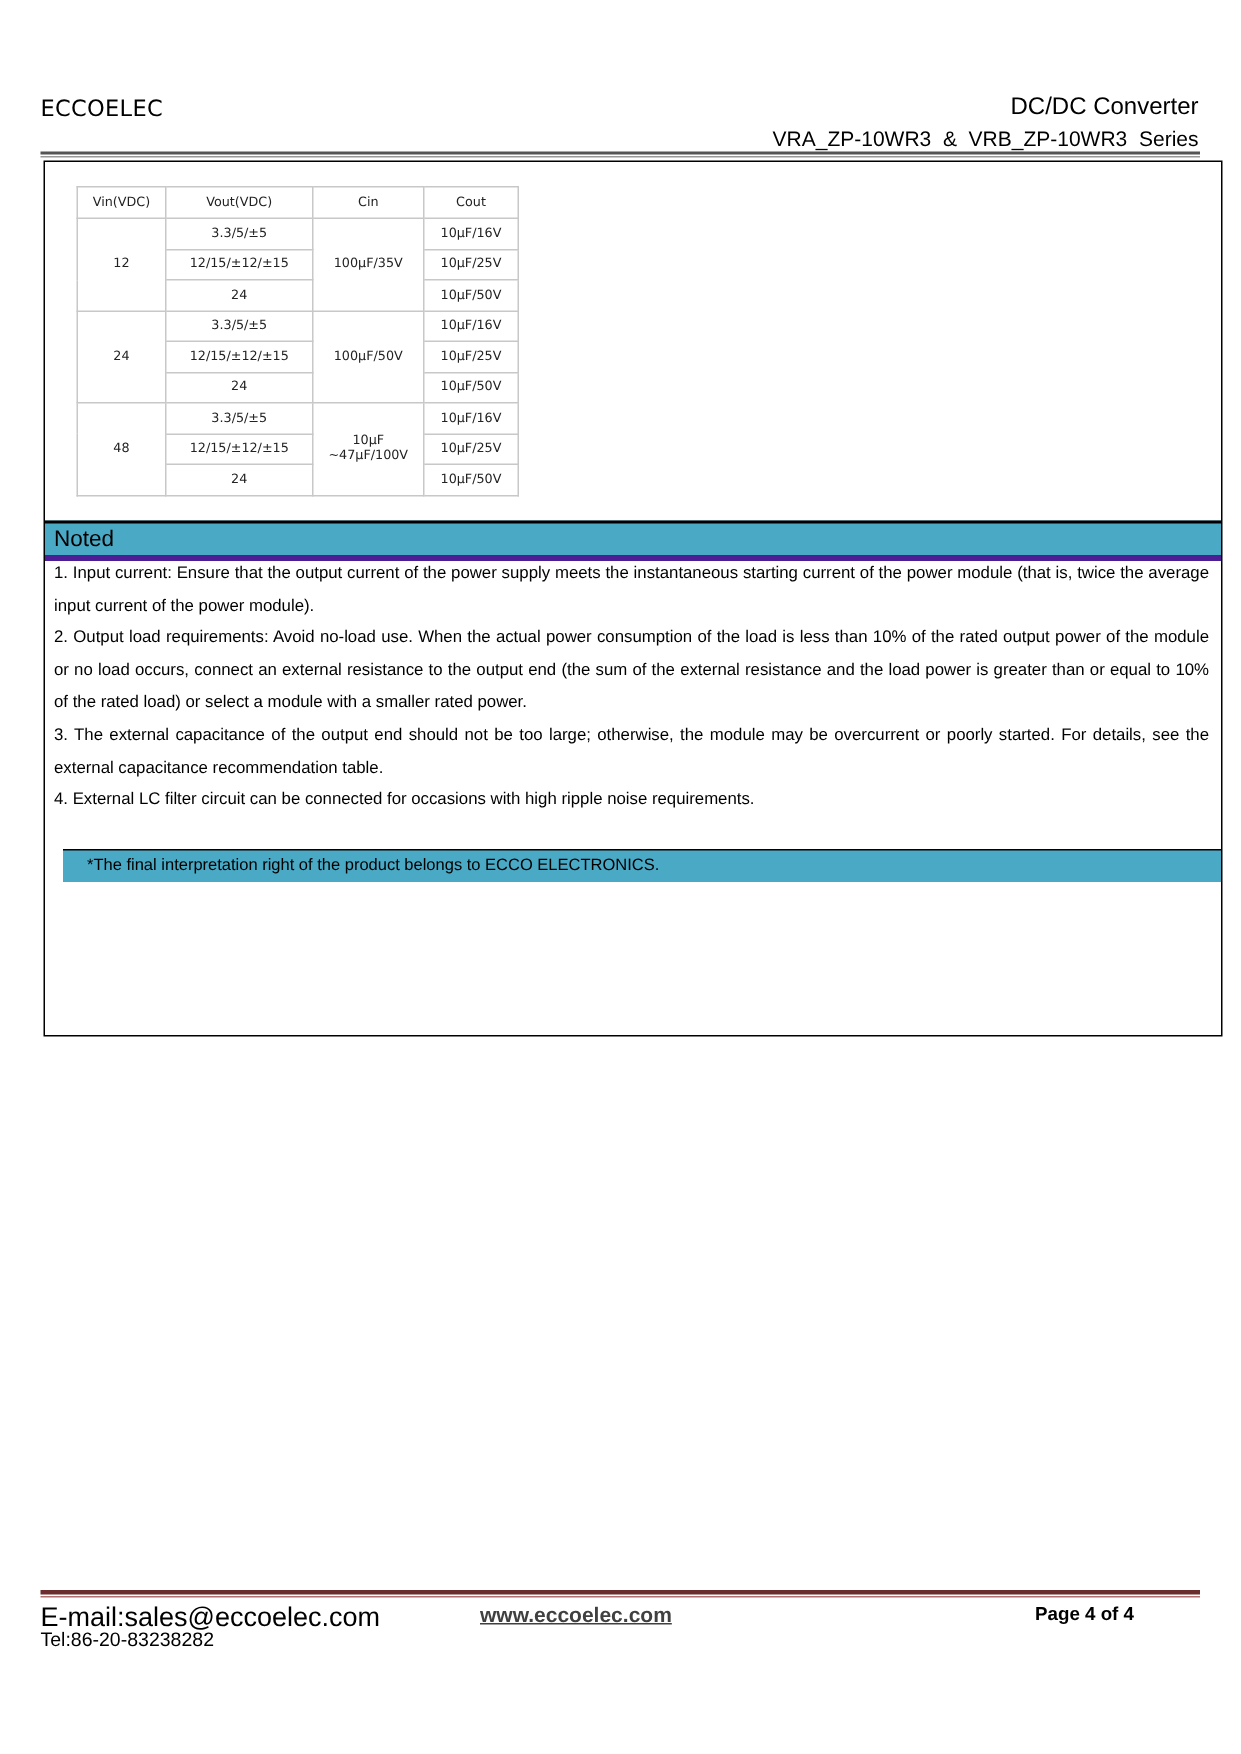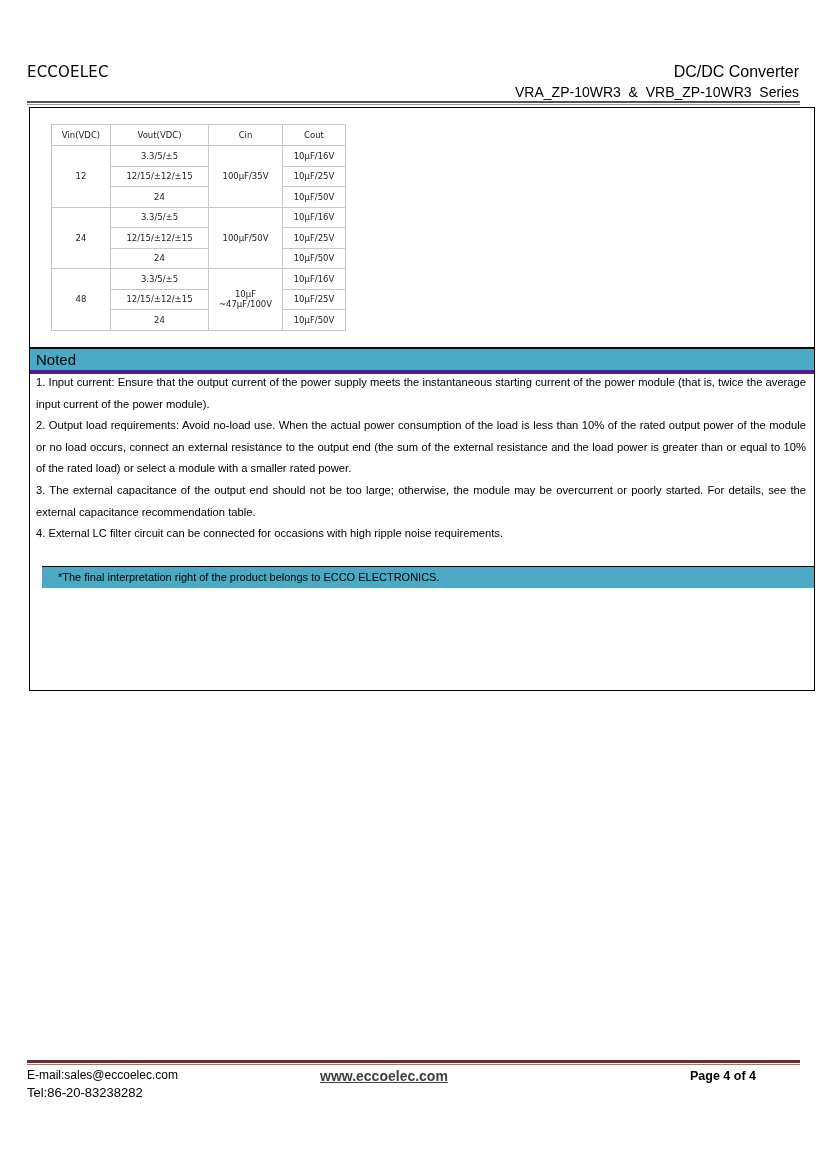--- a/index.html
+++ b/index.html
@@ -14,21 +14,21 @@
   table.cap { border-collapse: collapse; font-family: "DejaVu Sans", sans-serif; font-size: 8.5px; color: #222; }
   table.cap td, table.cap th { border: 1px solid #c8c8c8; text-align: center; height: 19.5px; padding: 0; font-weight: normal; }
   table.cap th { height: 20px; }
   .c1 { width: 58px; } .c2 { width: 97px; } .c3 { width: 73px; } .c4 { width: 62px; }
   .noted-bar { position: absolute; left: 0; right: 0; top: 239px; height: 21px; background: #4aa9c5; border-top: 2px solid #000; border-bottom: 4px solid #4c1d95; font-size: 15px; line-height: 21px; padding-left: 6px; }
   .notes { position: absolute; left: 6px; right: 8px; top: 264px; font-size: 11.2px; line-height: 21.6px; text-align: justify; }
   .notes p { margin: 0; }
   .footer-bar { position: absolute; left: 0; right: 0; top: 458px; height: 21px; background: #4aa9c5; border-top: 1px solid #000; font-size: 11px; line-height: 21px; padding-left: 16px; margin-left: 12px; }
   .ft-rule1 { position: absolute; left: 27px; right: 27px; top: 1060px; height: 3px; background: #6b2d2d; }
   .ft-rule2 { position: absolute; left: 27px; right: 27px; top: 1064px; height: 1px; background: #b07070; }
-  .ft-email { position: absolute; left: 27px; top: 1068px; font-size: 12px; }
+  .ft-email { position: absolute; left: 27px; top: 1068px; font-size: 18px; }
   .ft-tel { position: absolute; left: 27px; top: 1085px; font-size: 13px; }
   .ft-web { position: absolute; left: 320px; top: 1068px; font-size: 14px; font-weight: bold; text-decoration: underline; color: #404040; }
   .ft-page { position: absolute; left: 690px; top: 1069px; font-size: 12.5px; font-weight: bold; }
 </style>
 </head>
 <body>
 
 <div class="hdr-brand">ECCOELEC</div>
 <div class="hdr-title">DC/DC Converter</div>
 <div class="hdr-series" style="white-space:pre;">VRA_ZP-10WR3  &amp;  VRB_ZP-10WR3  Series</div>

